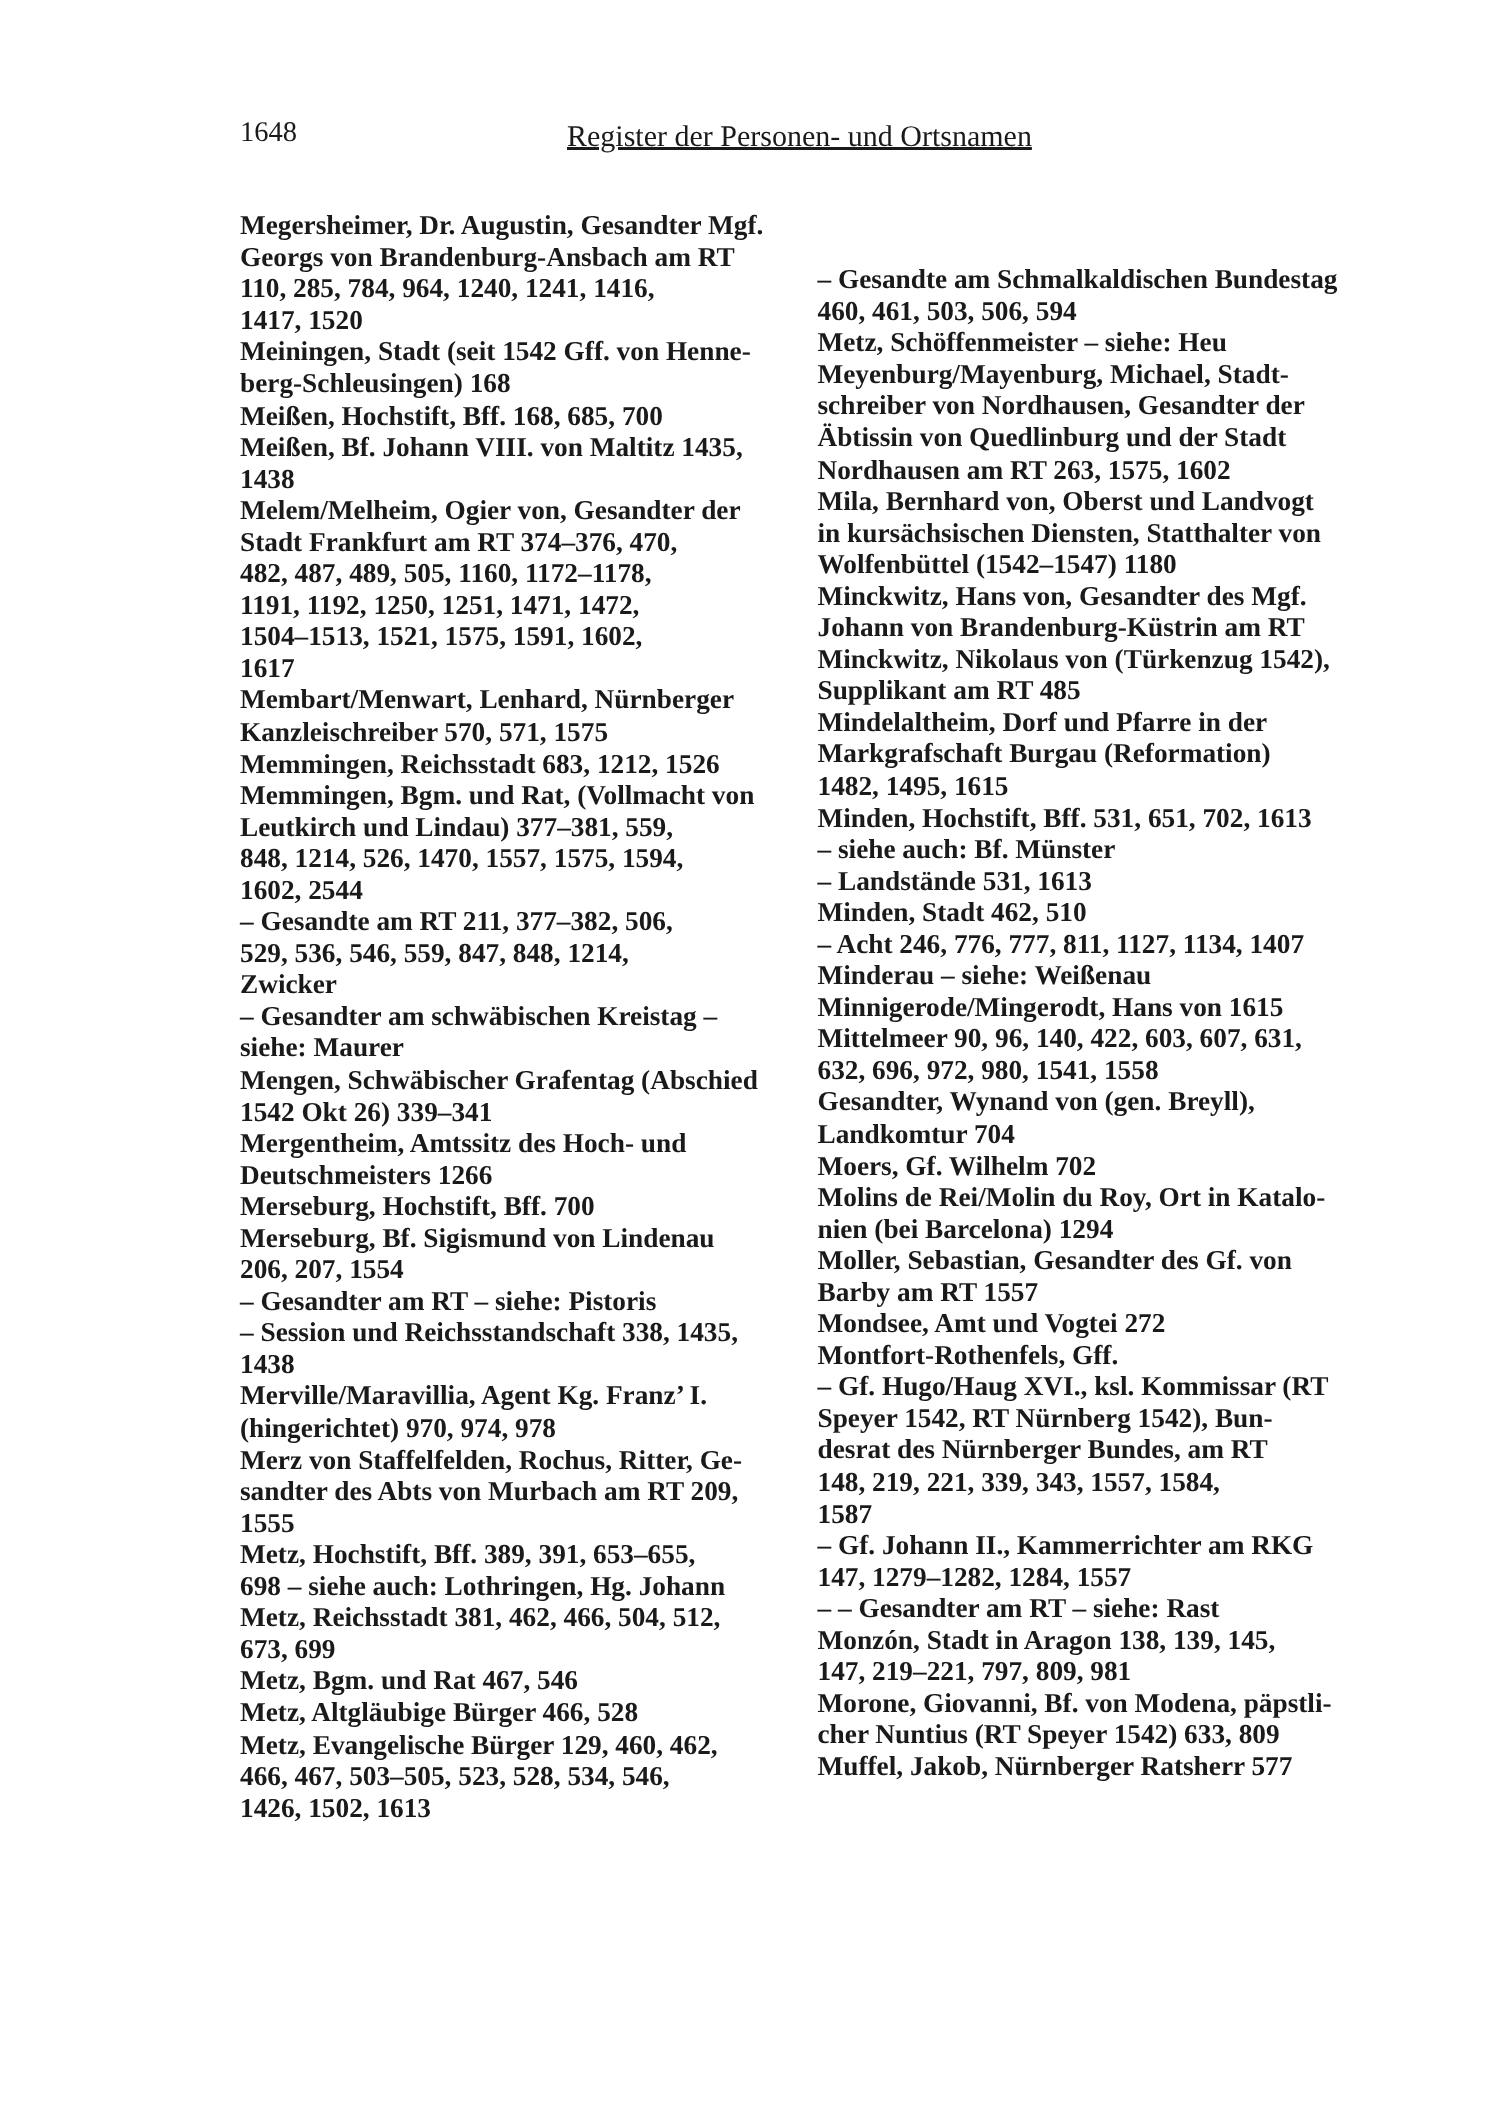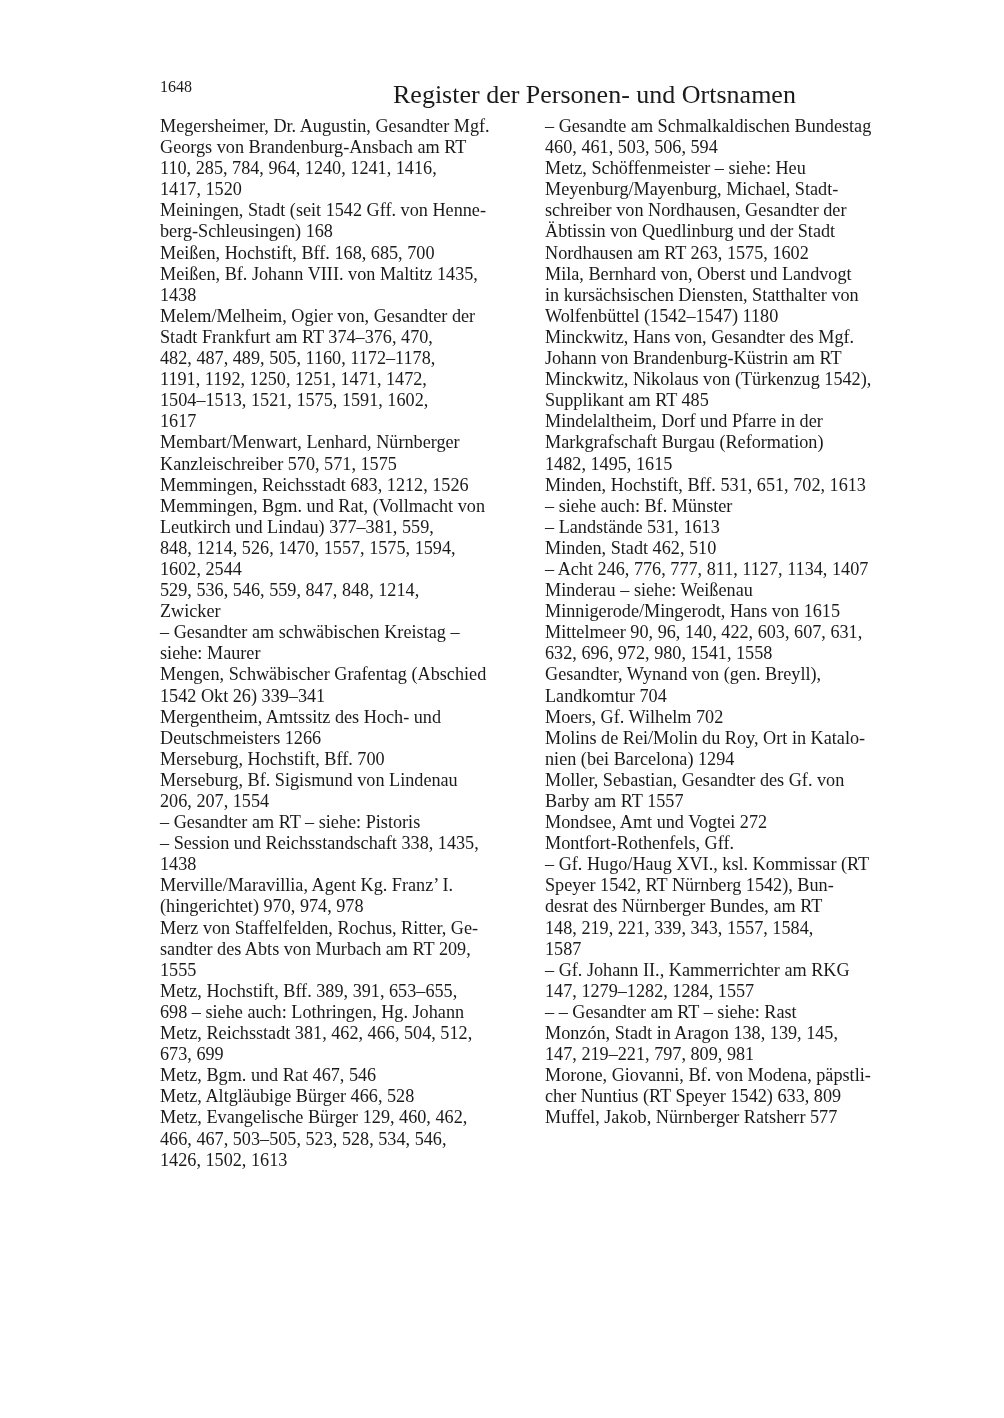--- a/index.html
+++ b/index.html
@@ -1,23 +1,23 @@
 <!DOCTYPE html>
 <html><head>
 <meta charset="utf-8">
 <style>
   html, body { margin: 0; padding: 0; background: #ffffff; }
   body { width: 1004px; height: 1418px; position: relative; overflow: hidden;
          font-family: "Liberation Serif", "DejaVu Serif", serif; color: #1a1a1a; }
   .header { position: absolute; top: 78px; left: 160px; width: 750px; height: 30px; }
-  .page-no { position: absolute; left: 0; top: 0; font-size: 16px; }
-  .running-title { position: absolute; left: 233px; top: 2px; font-size: 26px; }
-  .col { position: absolute; top: 116px; font-size: 18.2px; line-height: 21.1px; }
+  .page-no { position: absolute; left: 0; top: 0; font-size: 19px; }
+  .running-title { position: absolute; left: 218px; top: 2px; font-size: 20px; text-decoration: underline; }
+  .col { position: absolute; top: 140px; font-size: 18.2px; line-height: 21.1px; font-weight: bold; }
   .col-left { left: 160px; width: 372px; }
-  .col-right { left: 545px; width: 372px; }
+  .col-right { left: 545px; width: 372px; margin-top: 36px; }
   .entry { padding-left: 15px; text-indent: -15px; margin: 0; white-space: normal; }
   .entry.sub { padding-left: 30px; text-indent: -30px; }
   .line { display: block; }
 </style>
 </head>
 <body>
 
 <div class="header">
   <span class="page-no">1648</span>
   <span class="running-title">Register der Personen- und Ortsnamen</span>
@@ -56,20 +56,21 @@
     <p class="entry">
       <span class="line">Memmingen, Reichsstadt  683, 1212, 1526</span>
     </p>
     <p class="entry">
       <span class="line">Memmingen, Bgm. und Rat, (Vollmacht von</span>
       <span class="line">Leutkirch und Lindau)  377–381, 559,</span>
       <span class="line">848, 1214, 526, 1470, 1557, 1575, 1594,</span>
       <span class="line">1602, 2544</span>
     </p>
     <p class="entry sub">
+      <span class="line">– Gesandte am RT  211, 377–382, 506,</span>
       <span class="line">529, 536, 546, 559, 847, 848, 1214,</span>
       <span class="line">Zwicker</span>
     </p>
     <p class="entry sub">
       <span class="line">– Gesandter am schwäbischen Kreistag  –</span>
       <span class="line">siehe: Maurer</span>
     </p>
     <p class="entry">
       <span class="line">Mengen, Schwäbischer Grafentag (Abschied</span>
       <span class="line">1542 Okt 26)  339–341</span>

